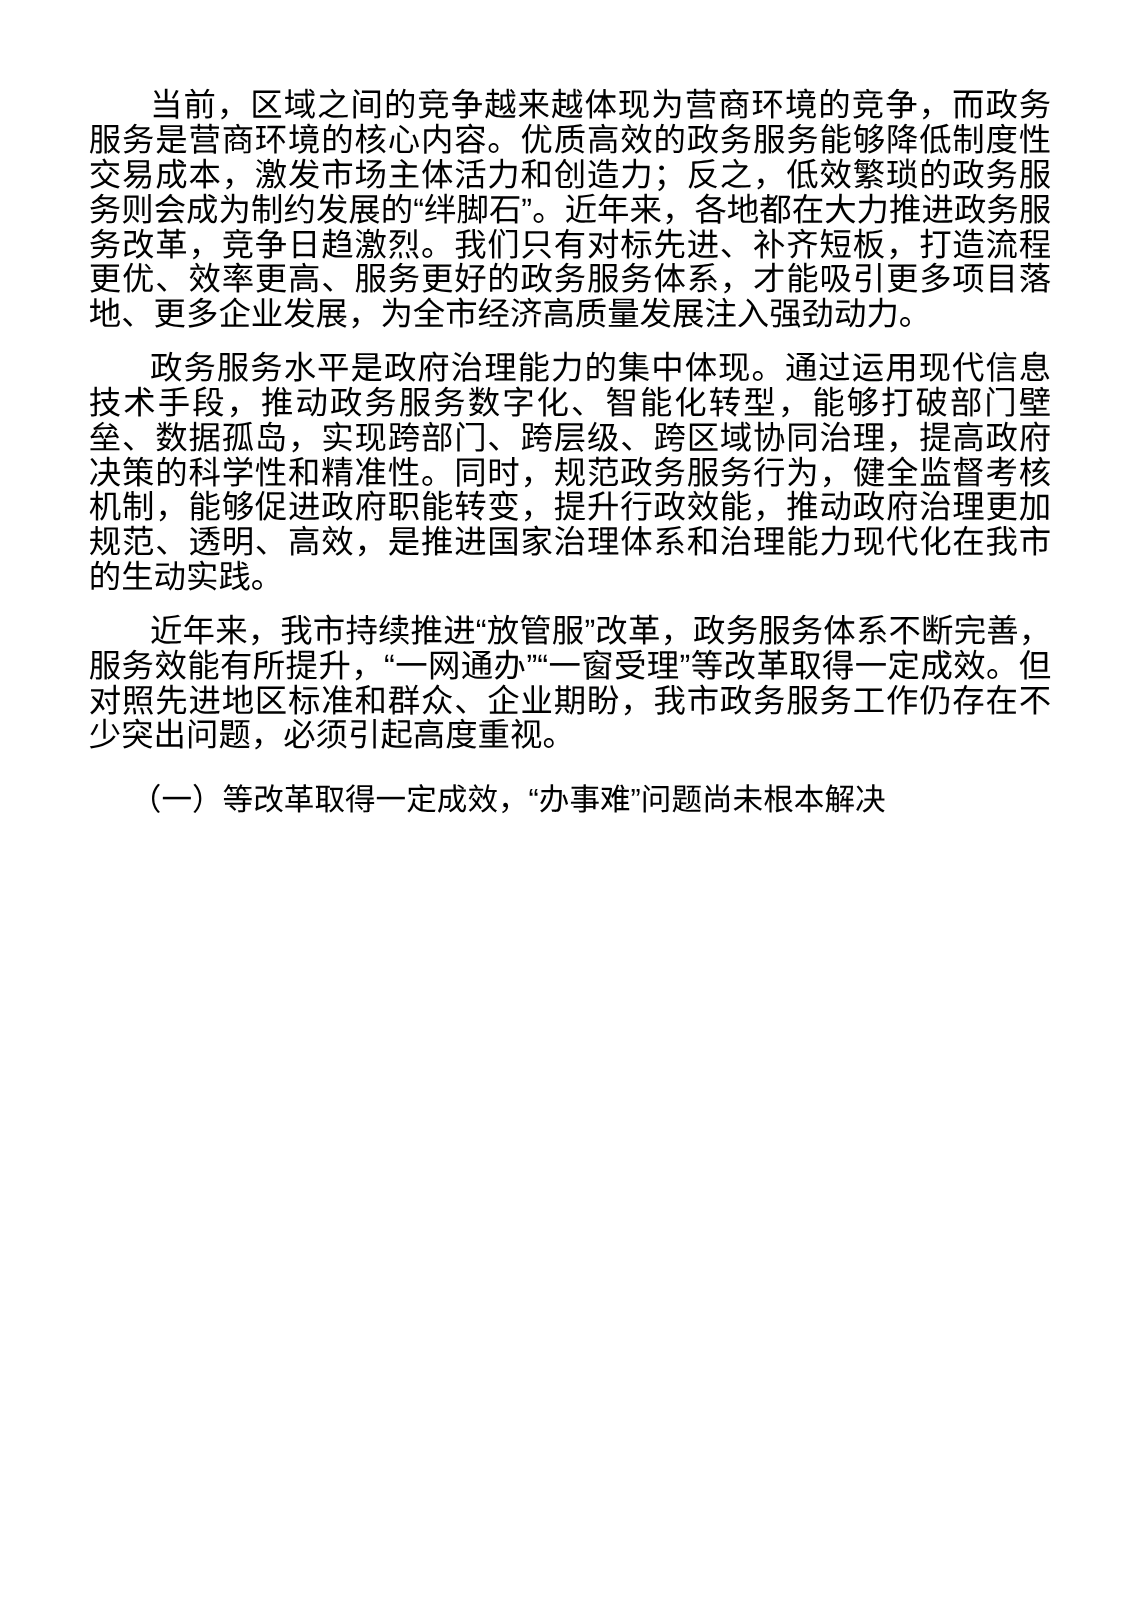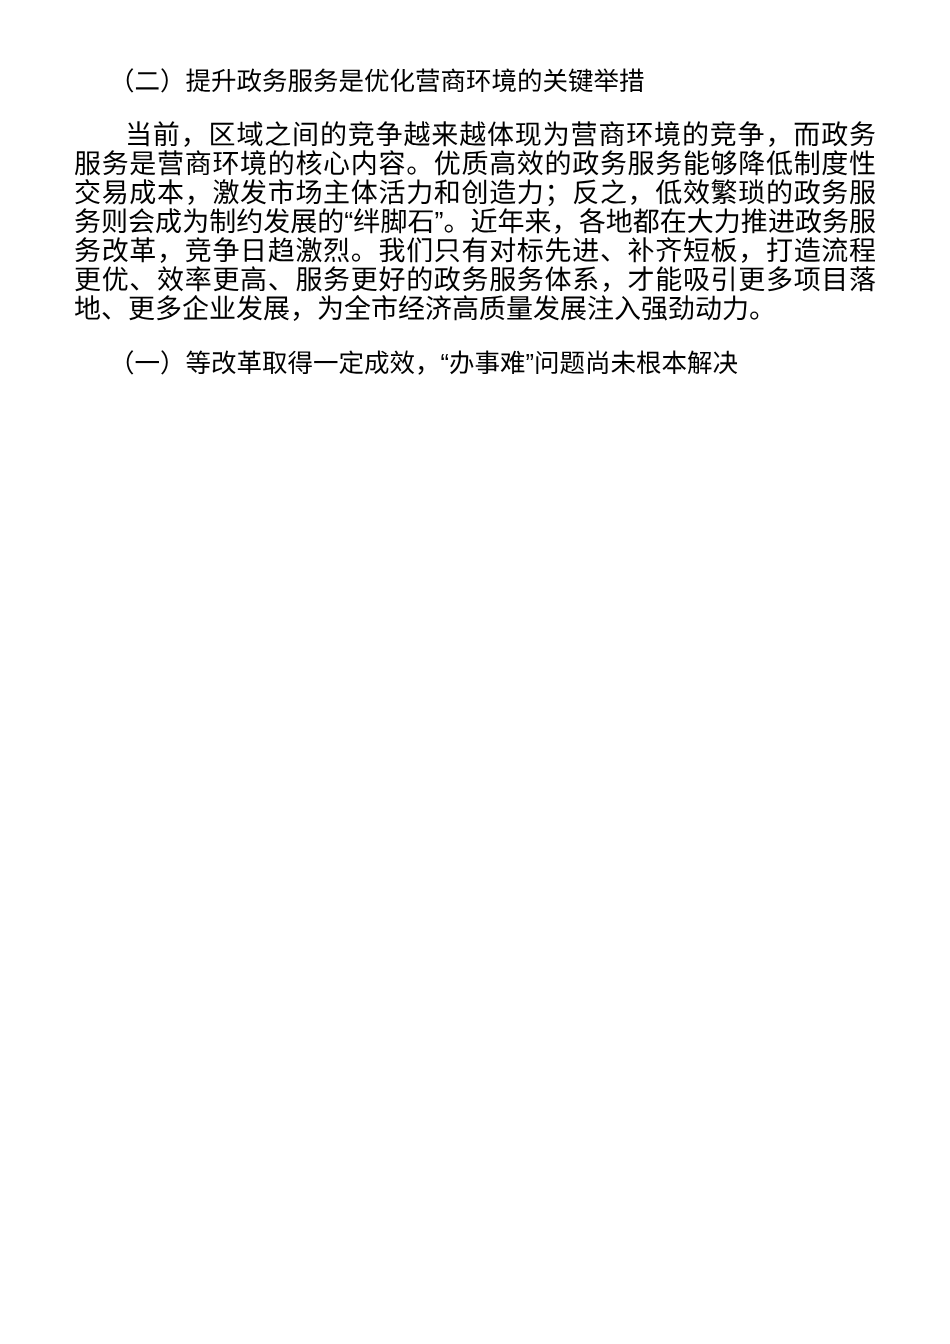--- a/index.html
+++ b/index.html
@@ -50,25 +50,26 @@
   .bold-lead {
     font-weight: bold;
   }
 </style>
 </head>
 <body>
 
 <div class="page">
   <div class="doc-body">
 
-    <p class="heading">（二）提升政务服务是优化营商环境的关键举措</p>
 
     <p class="para indent2">当前，区域之间的竞争越来越体现为营商环境的竞争，而政务服务是营商环境的核心内容。优质高效的政务服务能够降低制度性交易成本，激发市场主体活力和创造力；反之，低效繁琐的政务服务则会成为制约发展的“绊脚石”。近年来，各地都在大力推进政务服务改革，竞争日趋激烈。我们只有对标先进、补齐短板，打造流程更优、效率更高、服务更好的政务服务体系，才能吸引更多项目落地、更多企业发展，为全市经济高质量发展注入强劲动力。</p>
 
 
+    <p class="para indent2">政务服务水平是政府治理能力的集中体现。通过运用现代信息技术手段，推动政务服务数字化、智能化转型，能够打破部门壁垒、数据孤岛，实现跨部门、跨层级、跨区域协同治理，提高政府决策的科学性和精准性。同时，规范政务服务行为，健全监督考核机制，能够促进政府职能转变，提升行政效能，推动政府治理更加规范、透明、高效，是推进国家治理体系和治理能力现代化在我市的生动实践。</p>
 
 
+    <p class="para indent2">近年来，我市持续推进“放管服”改革，政务服务体系不断完善，服务效能有所提升，“一网通办”“一窗受理”等改革取得一定成效。但对照先进地区标准和群众、企业期盼，我市政务服务工作仍存在不少突出问题，必须引起高度重视。</p>
 
     <p class="heading">（一）等改革取得一定成效，“办事难”问题尚未根本解决</p>
 
 
   </div>
 </div>
 
 </body></html>

